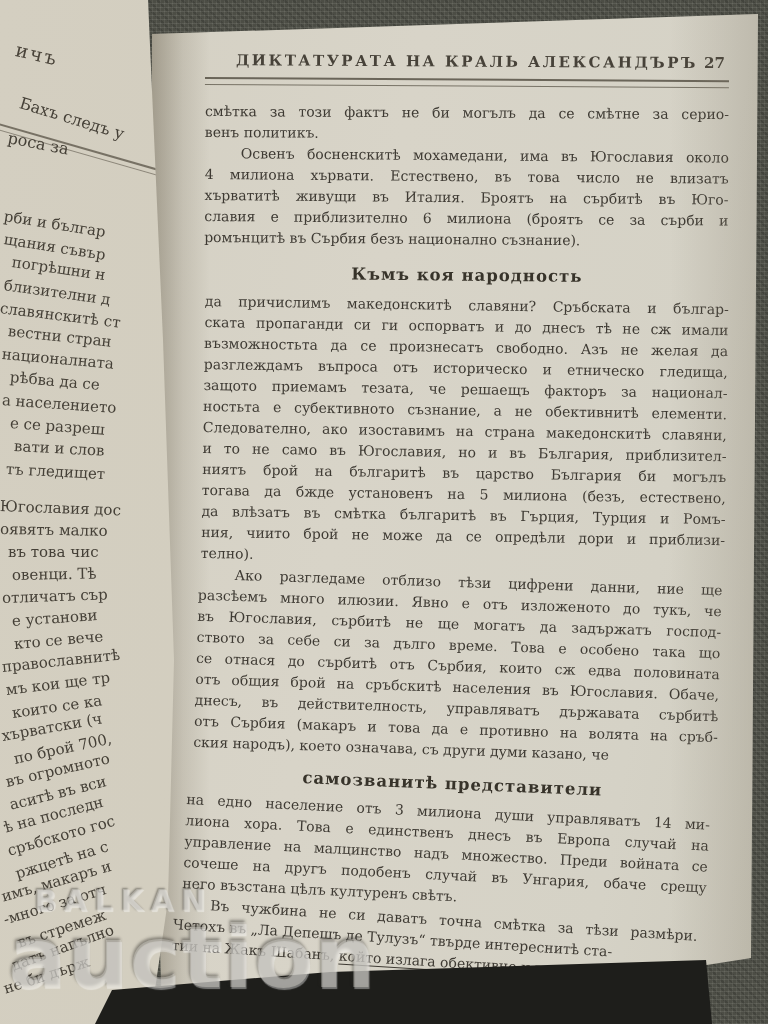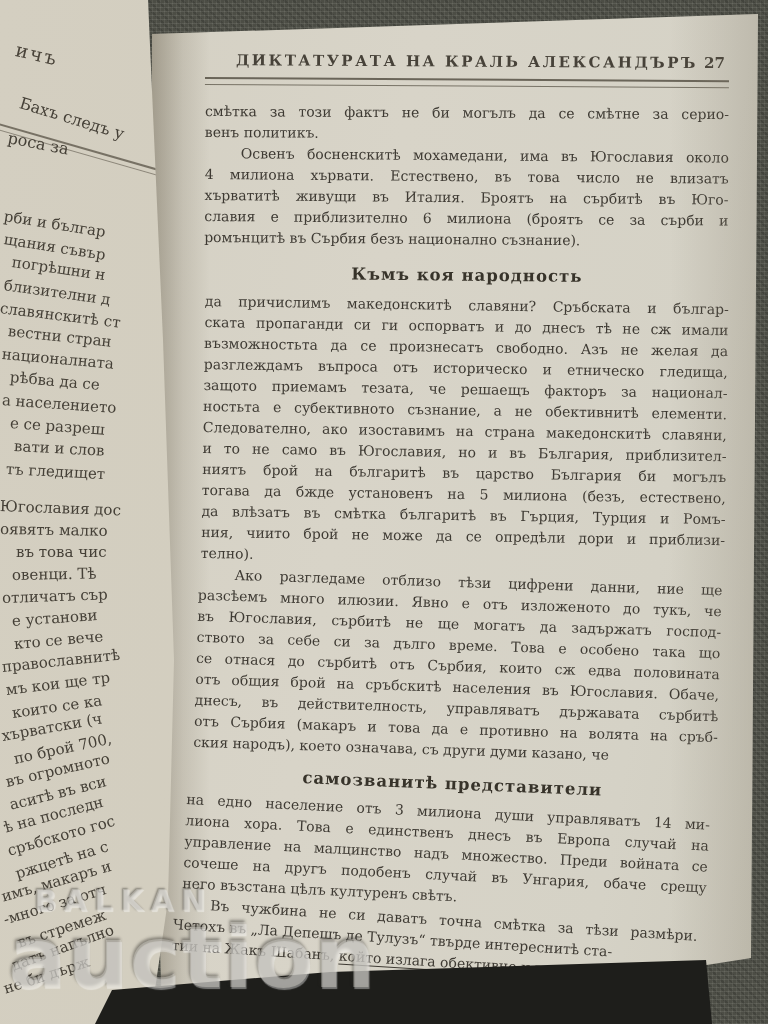--- a/index.html
+++ b/index.html
@@ -93,21 +93,21 @@
   .lfrag:nth-child(8){transform:rotate(7deg); margin-left:-4px;}
   .lfrag:nth-child(9){transform:rotate(6deg); margin-left:4px;}
   .lfrag:nth-child(10){transform:rotate(5deg); margin-left:-2px;}
   .lfrag:nth-child(11){transform:rotate(5deg); margin-left:6px;}
   .lfrag:nth-child(12){transform:rotate(4deg); margin-left:-2px;}
   .lfrag:nth-child(13){transform:rotate(4deg); margin-left:6px;}
   .lfrag:nth-child(14){transform:rotate(3deg); margin-left:10px;}
   .lfrag:nth-child(15){transform:rotate(3deg); margin-left:2px;}
   .lfrag:nth-child(16){transform:rotate(2deg); margin-top:14px; margin-left:-4px;}
   .lfrag:nth-child(17){transform:rotate(1deg); margin-left:-4px;}
-  .lfrag:nth-child(18){transform:rotate(0deg); margin-left:12px;}
+  .lfrag:nth-child(18){transform:rotate(0deg); margin-left:4px;}
   .lfrag:nth-child(19){transform:rotate(-1deg); margin-left:8px;}
   .lfrag:nth-child(20){transform:rotate(-2deg); margin-left:-2px;}
   .lfrag:nth-child(21){transform:rotate(-4deg); margin-left:8px;}
   .lfrag:nth-child(22){transform:rotate(-5deg); margin-left:10px;}
   .lfrag:nth-child(23){transform:rotate(-6deg); margin-left:-2px;}
   .lfrag:nth-child(24){transform:rotate(-7deg); margin-left:2px;}
   .lfrag:nth-child(25){transform:rotate(-8deg); margin-left:8px;}
   .lfrag:nth-child(26){transform:rotate(-10deg); margin-left:-2px;}
   .lfrag:nth-child(27){transform:rotate(-12deg); margin-left:10px;}
   .lfrag:nth-child(28){transform:rotate(-13deg); margin-left:2px;}

